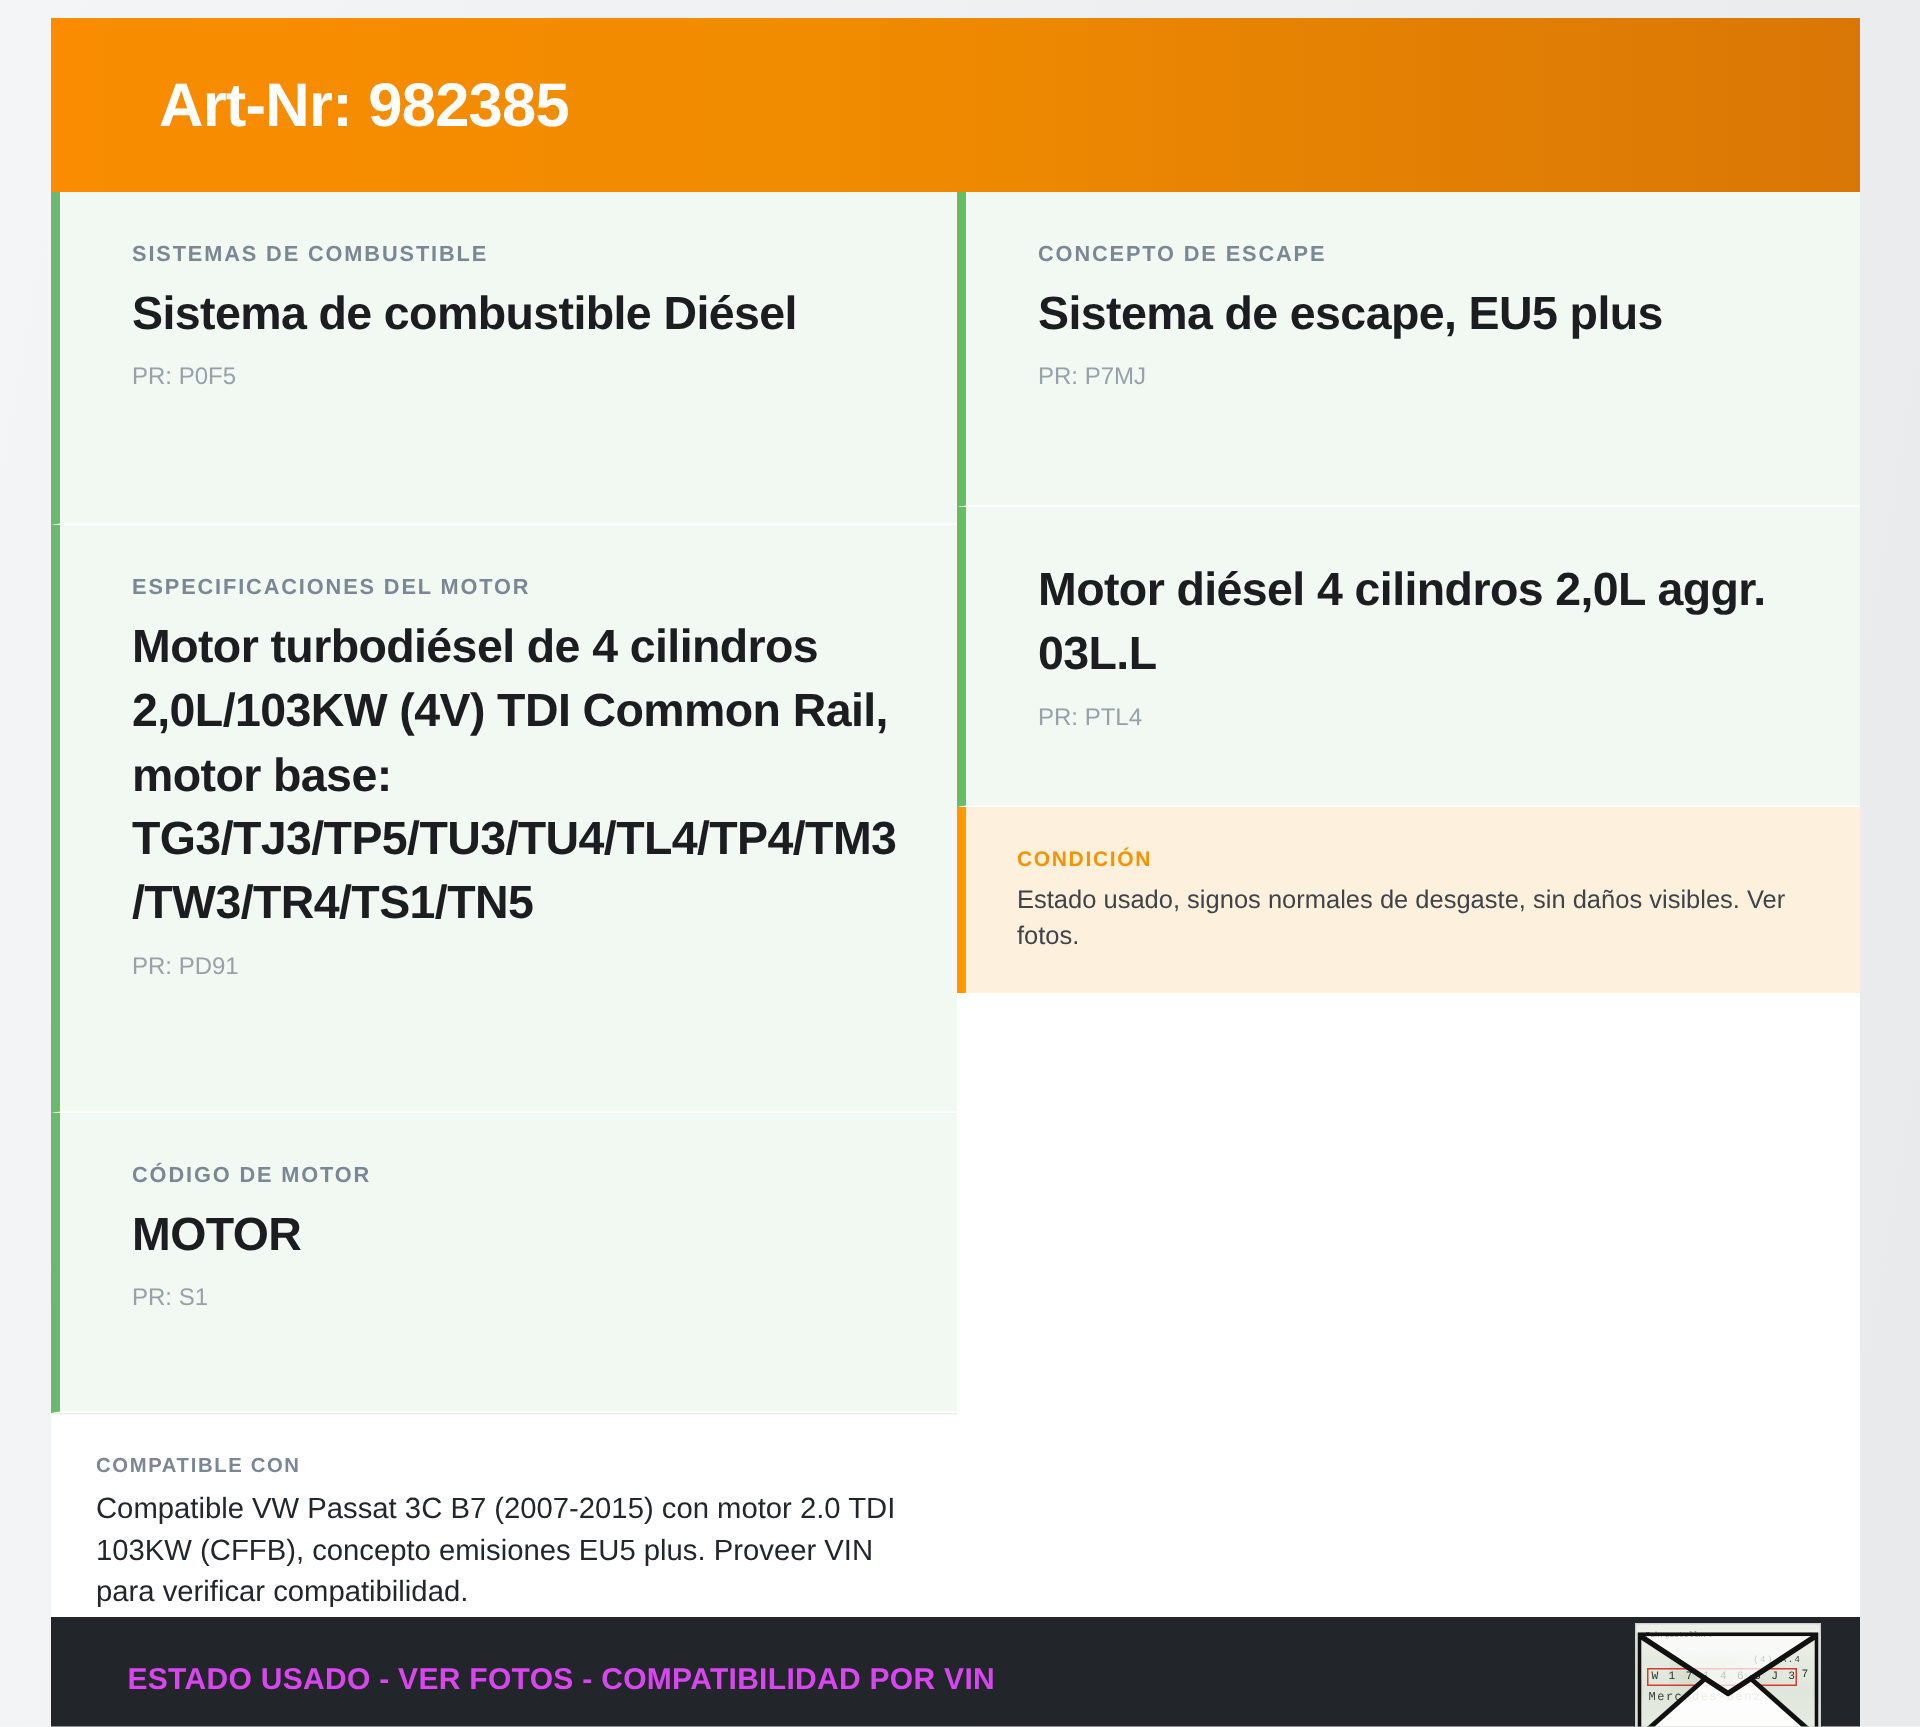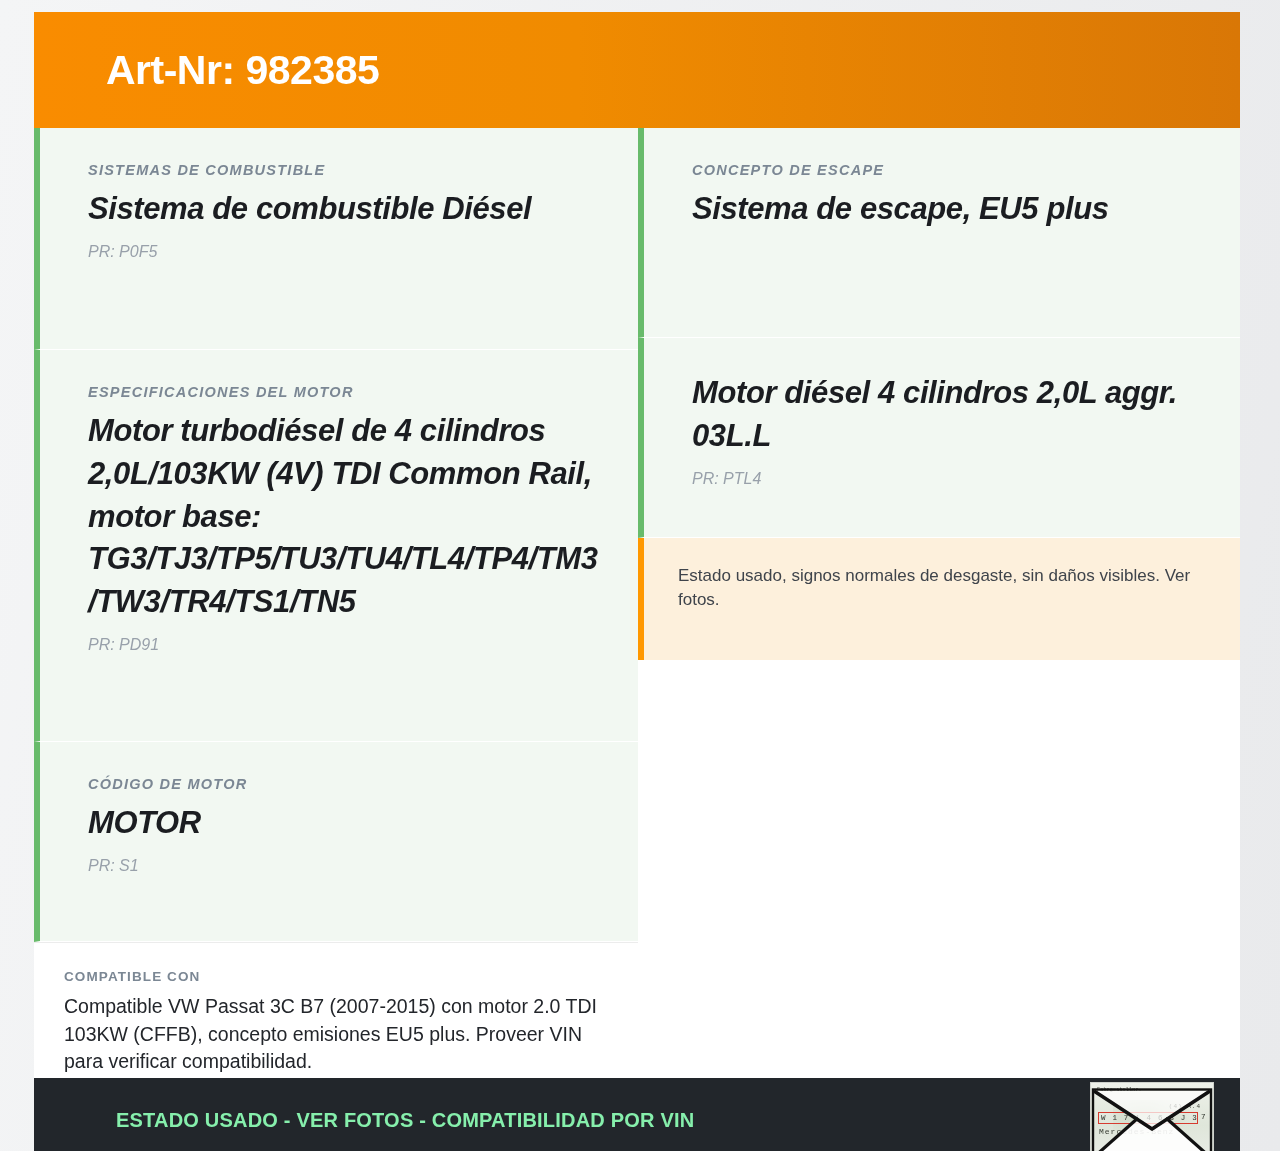--- a/index.html
+++ b/index.html
@@ -67,21 +67,20 @@
     background: #ffffff;
   }
 
   
   .card {
     border-left: 6px solid #68bb6b;
     background: #f2f8f2;
     padding: 34px 40px 30px 48px;
     border-bottom: 1px solid #ffffff;
     box-sizing: border-box;
-    font-style: italic;
   }
   .card .eyebrow {
     font-size: 14.5px;
     font-weight: bold;
     letter-spacing: 1.25px;
     color: #7b8794;
     text-transform: uppercase;
     margin-bottom: 10px;
   }
   .card .value {
@@ -153,25 +152,25 @@
   
   .footer {
     position: relative;
     height: 85px;
     flex: none;
     background: #22262b;
     display: flex;
     align-items: center;
   }
   .footer-text {
-    color: #86efac;
+    color: #d946ef;
     font-size: 20px;
     font-weight: bold;
     letter-spacing: 0.2px;
-    margin-left: 82px;
+    margin-left: 51px;
   }
   .doc-thumb {
     position: absolute;
     right: 26px;
     top: 4px;
     width: 122px;
     height: 77px;
     background: #e9eae4;
     border: 1px solid #cfd2cc;
     overflow: hidden;
@@ -283,28 +282,30 @@
         </div>
 
         <div class="filler"></div>
       </div>
 
       <div class="col-right">
 
         <div class="card card-exhaust">
           <div class="eyebrow">CONCEPTO DE ESCAPE</div>
           <div class="value">Sistema de escape, EU5 plus</div>
+          <div class="pr">PR: P7MJ</div>
         </div>
 
         <div class="card card-motorbase">
           <div class="value">Motor diésel 4 cilindros 2,0L aggr. 03L.L</div>
           <div class="pr">PR: PTL4</div>
         </div>
 
         <div class="card-condition">
+          <div class="eyebrow">CONDICIÓN</div>
           <div class="text">Estado usado, signos normales de desgaste, sin daños visibles. Ver fotos.</div>
         </div>
 
         <div class="filler"></div>
       </div>
     </div>
 
     <div class="footer">
       <div class="footer-text">ESTADO USADO - VER FOTOS - COMPATIBILIDAD POR VIN</div>
 

